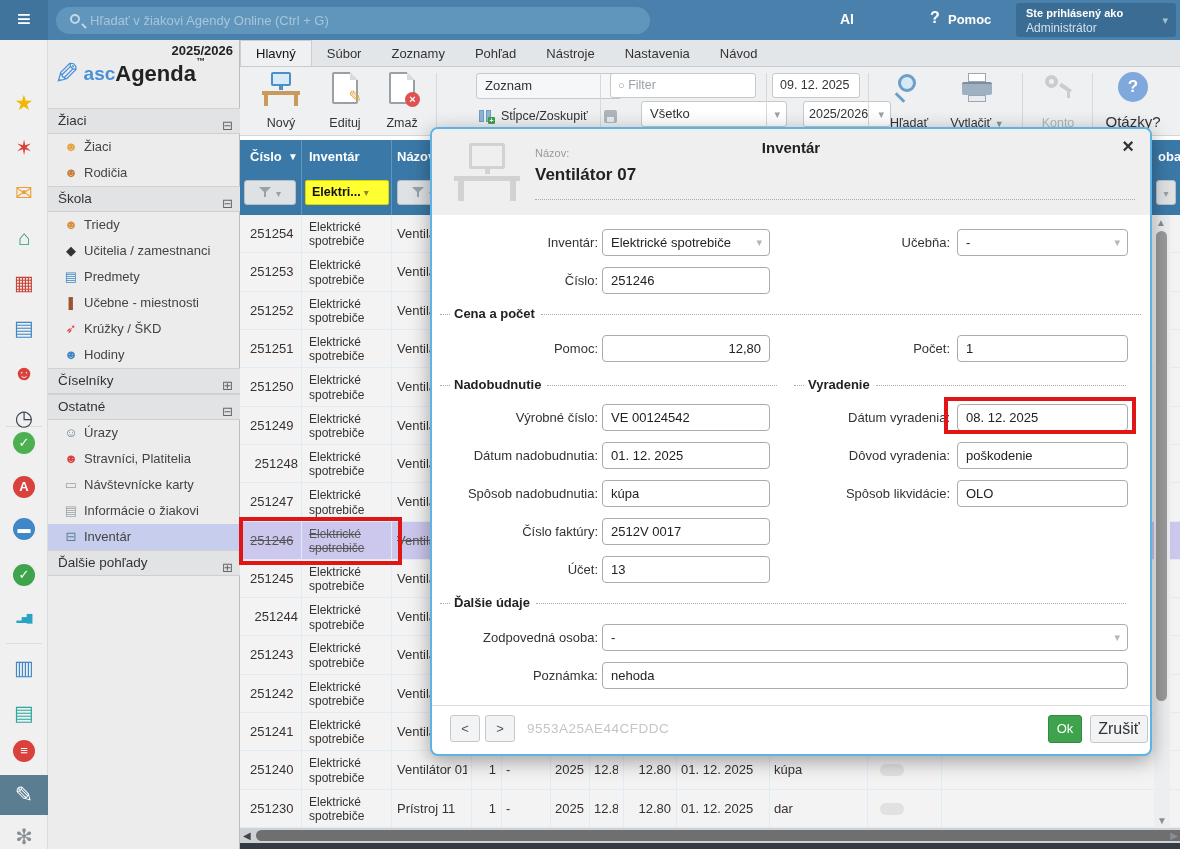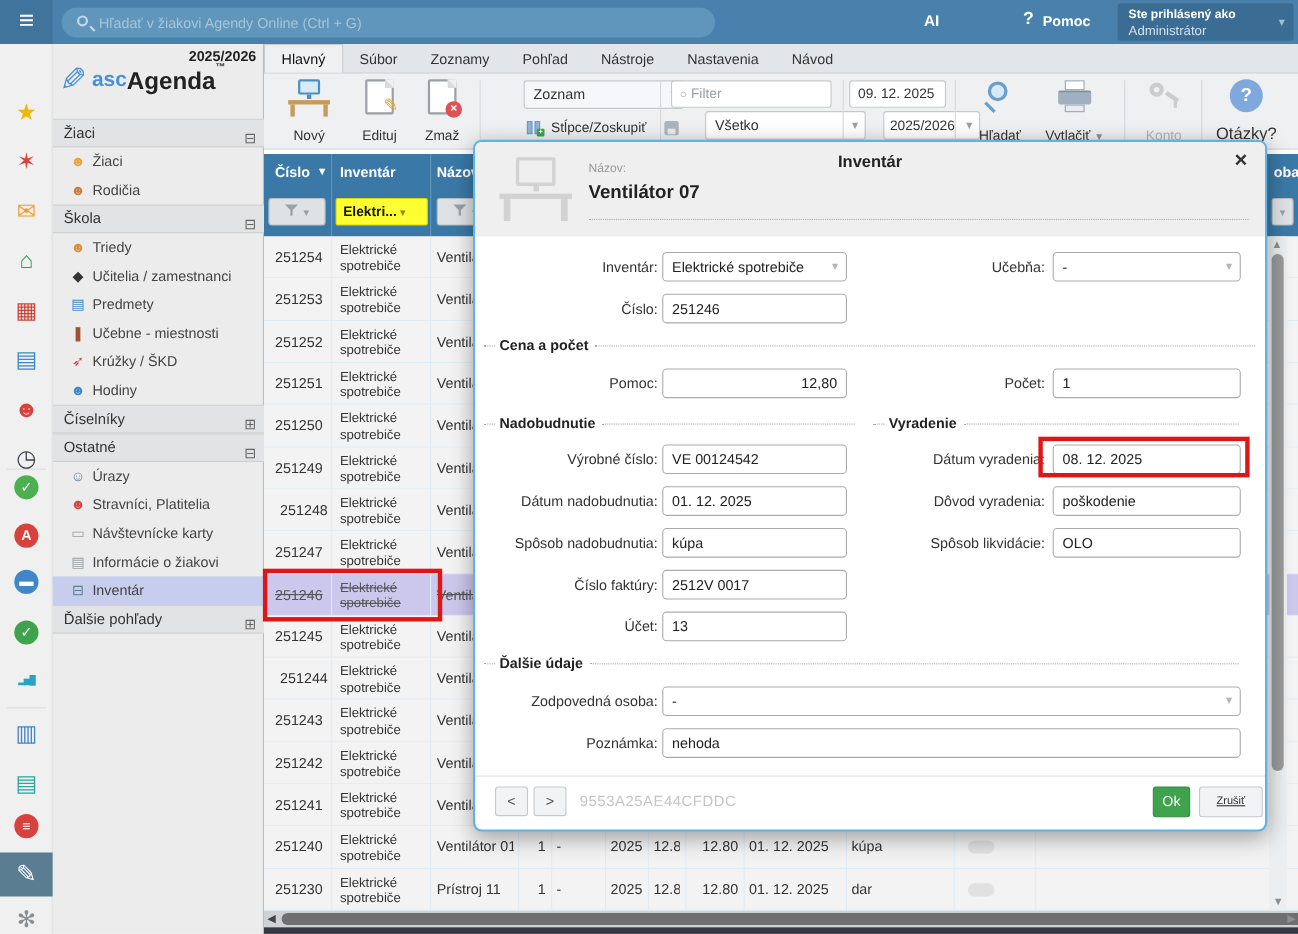--- a/index.html
+++ b/index.html
@@ -152,21 +152,21 @@
   .dsep{position:absolute;font-size:13px;font-weight:bold;color:#222;white-space:nowrap;}
   .dsep .pre{display:inline-block;width:10px;border-top:1px dotted #aaa;vertical-align:middle;margin-right:4px;}
   .dsep .post{display:inline-block;border-top:1px dotted #aaa;vertical-align:middle;margin-left:6px;}
   .dfoot-line{position:absolute;left:0;top:576px;width:718px;border-top:1px solid #ddd;}
   .navbtn{position:absolute;top:586px;width:30px;height:27px;background:#f2f3f4;border:1px solid #c5c9cc;border-radius:3px;
           font-size:13px;color:#555;text-align:center;line-height:25px;cursor:pointer;}
   .dcode{position:absolute;left:95px;top:592px;font-size:13.5px;color:#c5c5c5;letter-spacing:.5px;}
   .okbtn{position:absolute;left:616px;top:586px;width:34px;height:28px;background:#3fa24c;border:1px solid #358a41;
          border-radius:3px;color:#fff;font-size:13px;text-align:center;line-height:26px;cursor:pointer;}
   .cancelbtn{position:absolute;left:658px;top:586px;width:58px;height:28px;background:#f2f3f4;border:1px solid #c5c9cc;
-             border-radius:3px;color:#333;font-size:10px;text-align:center;line-height:26px;cursor:pointer;text-decoration:underline;}
+             border-radius:3px;color:#333;font-size:16px;text-align:center;line-height:26px;cursor:pointer;}
   .redbox{position:absolute;border:4px solid #e01515;z-index:30;}
 </style>
 </head>
 <body>
 
 <div id="app">
 
   <div class="topbar">
     <div class="burger">≡</div>
     <div class="searchpill">

